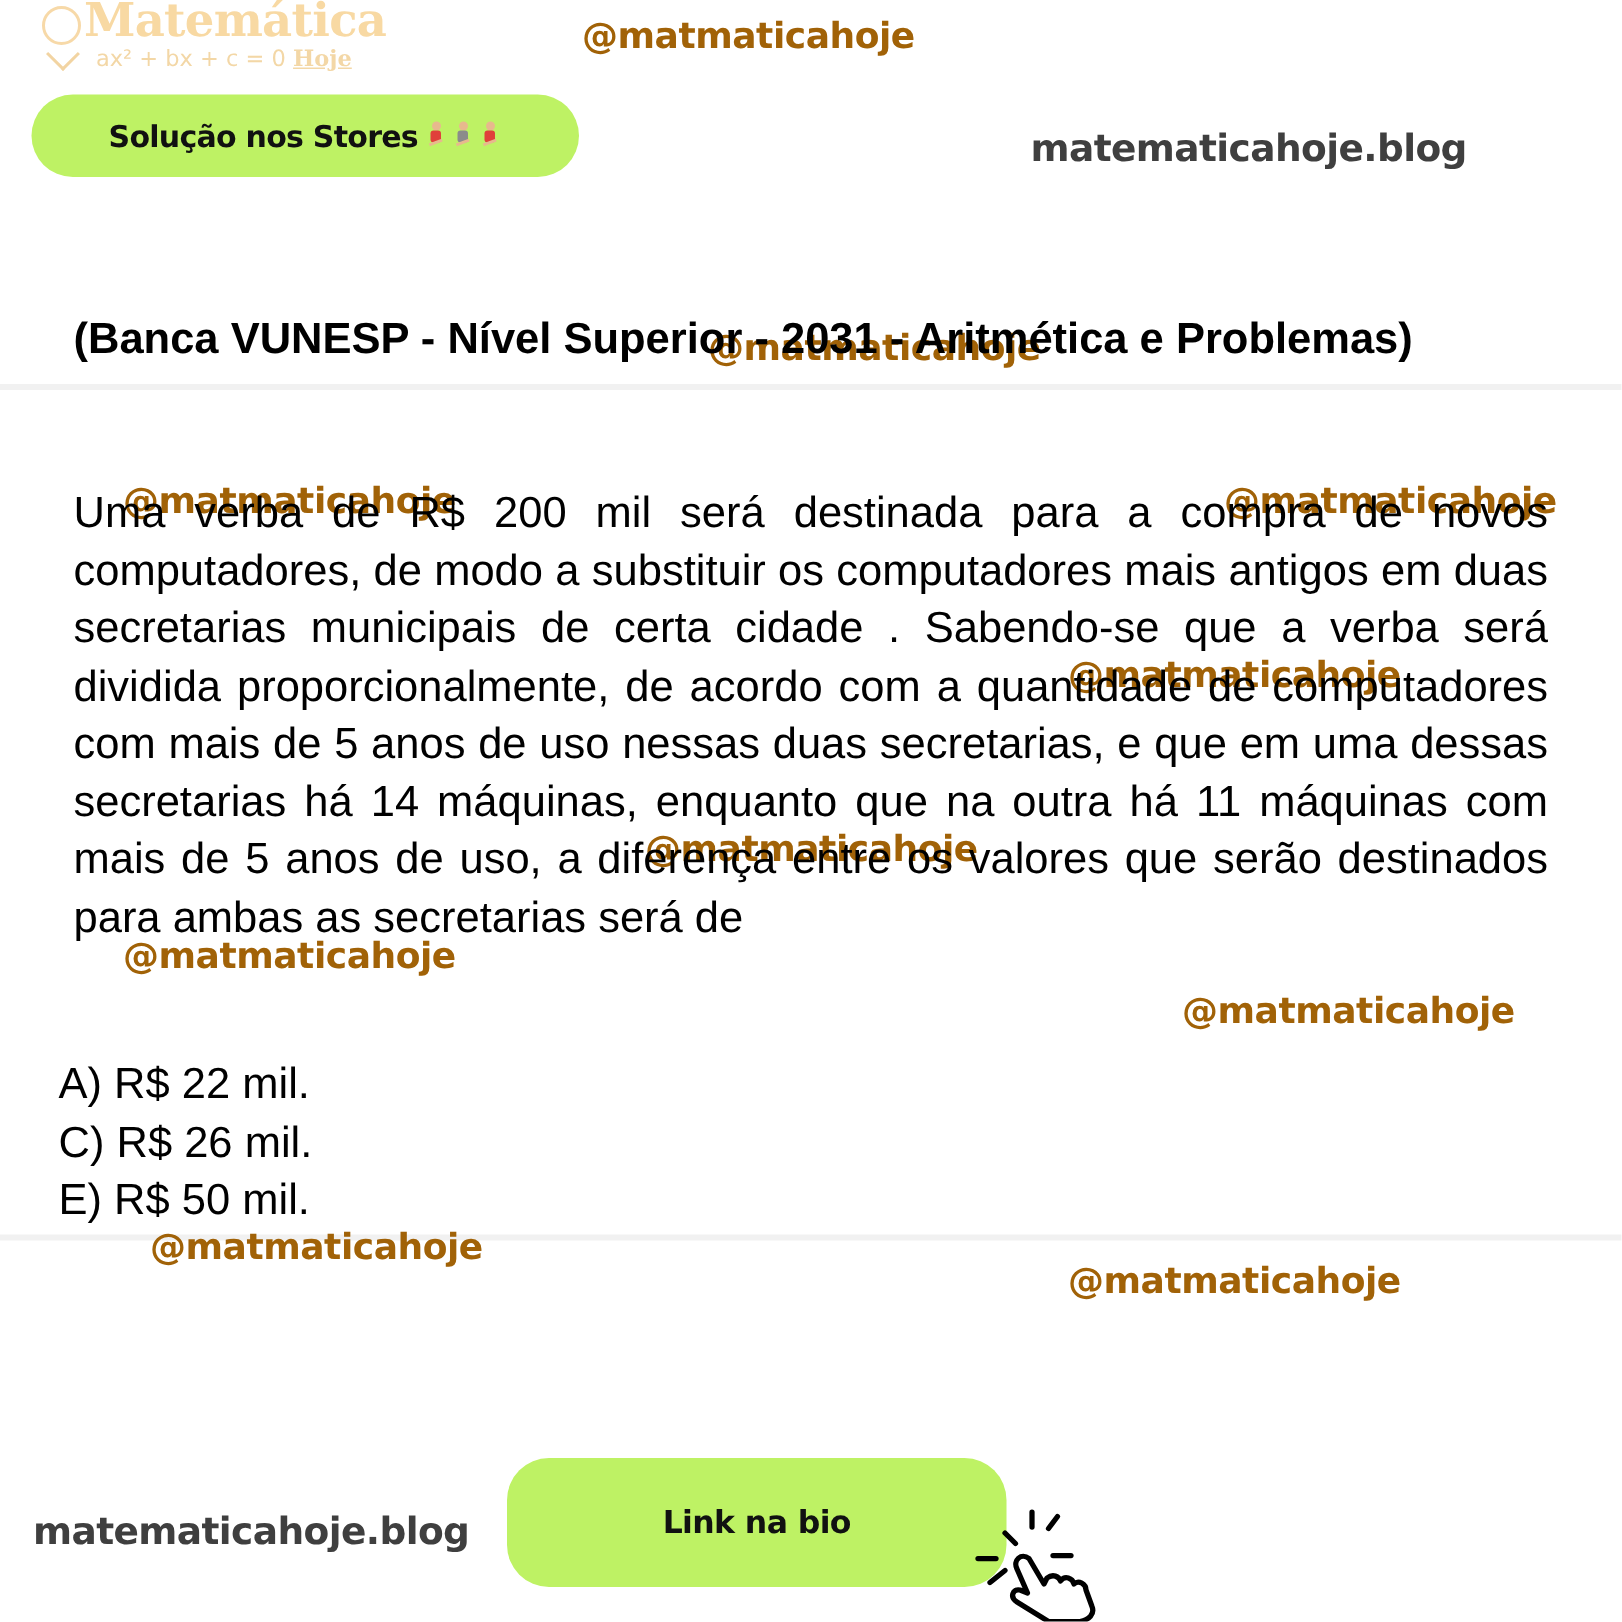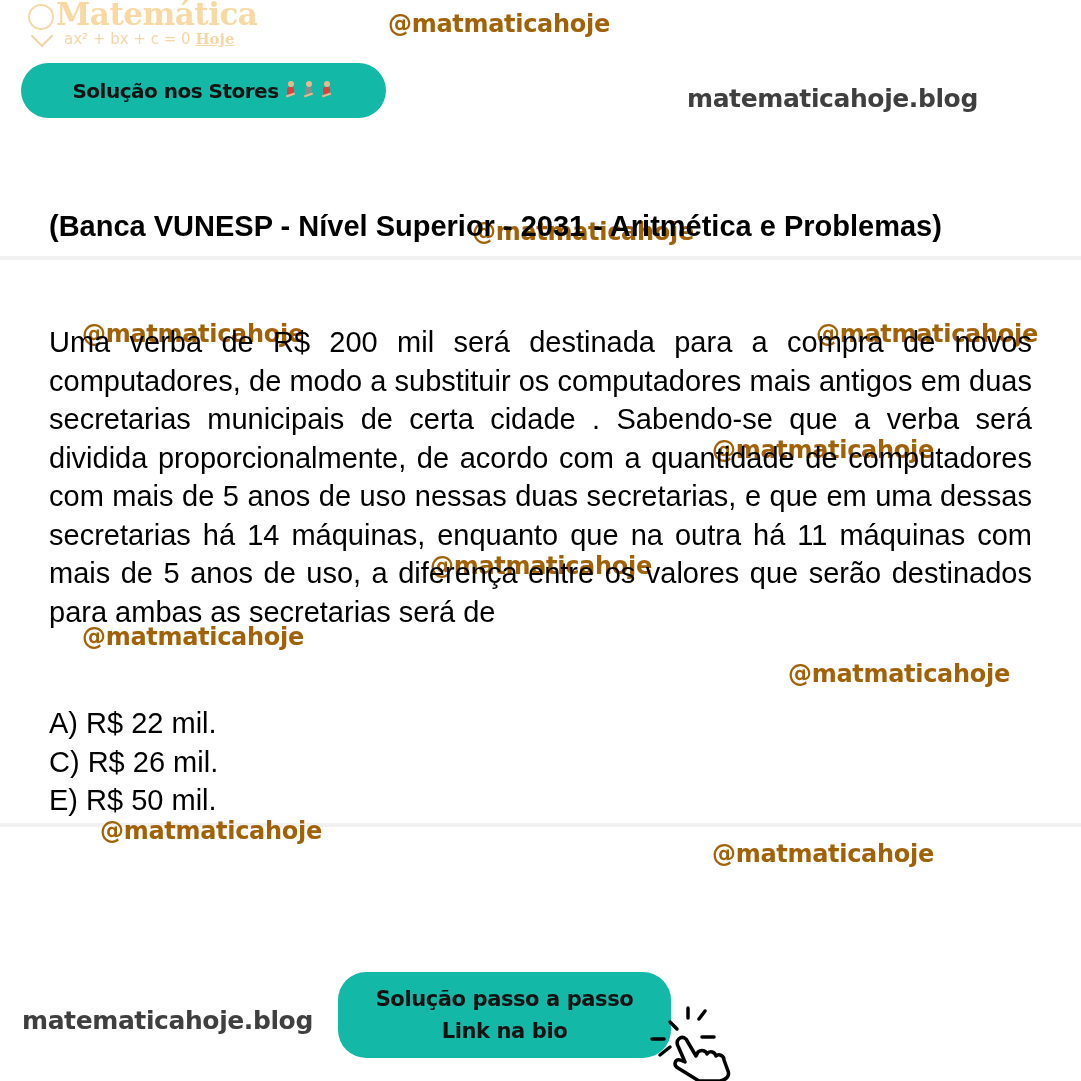--- a/index.html
+++ b/index.html
@@ -21,41 +21,41 @@
   .logo-sub b { font-family: "DejaVu Serif", serif; font-weight: bold; text-decoration: underline; }
 
   
   .wm { font-family: "DejaVu Sans", sans-serif; font-weight: bold; font-size: 24px;
     color: #a16207; white-space: nowrap; letter-spacing: -0.3px; }
 
   
   .hline { left: 0; width: 1081px; height: 4px; background: #f1f1f1; }
 
   
-  .pill { background: #14b8a6; color: #111; font-family: "DejaVu Sans", sans-serif; font-weight: bold;
+  .pill { background: #bef264; color: #111; font-family: "DejaVu Sans", sans-serif; font-weight: bold;
     display: flex; align-items: center; justify-content: center; box-sizing: border-box; }
   .stores-pill { left: 21px; top: 63px; width: 365px; height: 55px; border-radius: 28px; font-size: 20px; letter-spacing: -0.5px; }
   .stores-pill .runners { margin-left: 2px; font-size: 15px; letter-spacing: 2px; }
   .runner { display: inline-block; width: 12px; height: 18px; position: relative; margin: 0 3px; vertical-align: -2px; }
   .runner .head { position: absolute; left: 4px; top: 0; width: 6px; height: 6px; border-radius: 50%; background: #e7b98d; }
   .runner .body { position: absolute; left: 3px; top: 6px; width: 7px; height: 8px; background: #e0403a; border-radius: 2px; }
   .runner.grey .body { background: #8b8b8b; }
   .runner .leg { position: absolute; left: 2px; top: 13px; width: 9px; height: 2px; background: #e7b98d; transform: rotate(-20deg); }
 
   .blog-top { left: 687px; top: 84px; font-family: "DejaVu Sans", sans-serif; font-weight: bold;
     font-size: 25px; color: #3f3f3f; letter-spacing: -0.4px; }
   .blog-bottom { left: 22px; top: 1006px; font-family: "DejaVu Sans", sans-serif; font-weight: bold;
     font-size: 25px; color: #3f3f3f; letter-spacing: -0.4px; }
 
   
   .heading { left: 49px; top: 208px; width: 983px; font-weight: bold; font-size: 29px; line-height: 37px;
     color: #000; text-align: justify; text-align-last: left; }
   .body-text { left: 49px; top: 323px; width: 983px; font-size: 29px; line-height: 38.5px; color: #000;
     text-align: justify; }
-  .options { left: 49px; top: 704px; font-size: 29px; line-height: 38.5px; color: #000; }
+  .options { left: 39px; top: 704px; font-size: 29px; line-height: 38.5px; color: #000; }
   .options div { white-space: nowrap; }
 
   .cta-pill { left: 338px; top: 972px; width: 333px; height: 86px; border-radius: 28px; flex-direction: column;
     font-size: 21px; line-height: 32px; letter-spacing: -0.4px; }
 
   .hand { left: 644px; top: 998px; width: 90px; height: 83px; }
 </style>
 </head>
 <body>
 
@@ -96,21 +96,20 @@
 <div class="abs heading">(Banca VUNESP - Nível Superior - 2031 - Aritmética e Problemas)</div>
 <div class="abs body-text">Uma verba de R$ 200 mil será destinada para a compra de novos computadores, de modo a substituir os computadores mais antigos em duas secretarias municipais de certa cidade . Sabendo-se que a verba será dividida proporcionalmente, de acordo com a quantidade de computadores com mais de 5 anos de uso nessas duas secretarias, e que em uma dessas secretarias há 14 máquinas, enquanto que na outra há 11 máquinas com mais de 5 anos de uso, a diferença entre os valores que serão destinados para ambas as secretarias será de</div>
 <div class="abs options">
   <div>A) R$ 22 mil.</div>
   <div>C) R$ 26 mil.</div>
   <div>E) R$ 50 mil.</div>
 </div>
 
 <div class="abs blog-bottom">matematicahoje.blog</div>
 <div class="abs pill cta-pill">
-  <span>Solução passo a passo</span>
   <span>Link na bio</span>
 </div>
 <svg class="abs hand" viewBox="0 0 90 83">
   <g stroke="#000" stroke-width="3.5" stroke-linecap="round" fill="none">
     <line x1="26" y1="24" x2="33" y2="31"></line>
     <line x1="44" y1="10" x2="44" y2="20"></line>
     <line x1="61" y1="13" x2="55" y2="21"></line>
     <line x1="8" y1="41" x2="20" y2="41"></line>
     <line x1="58" y1="39" x2="70" y2="39"></line>
     <line x1="16" y1="57" x2="26" y2="49"></line>

